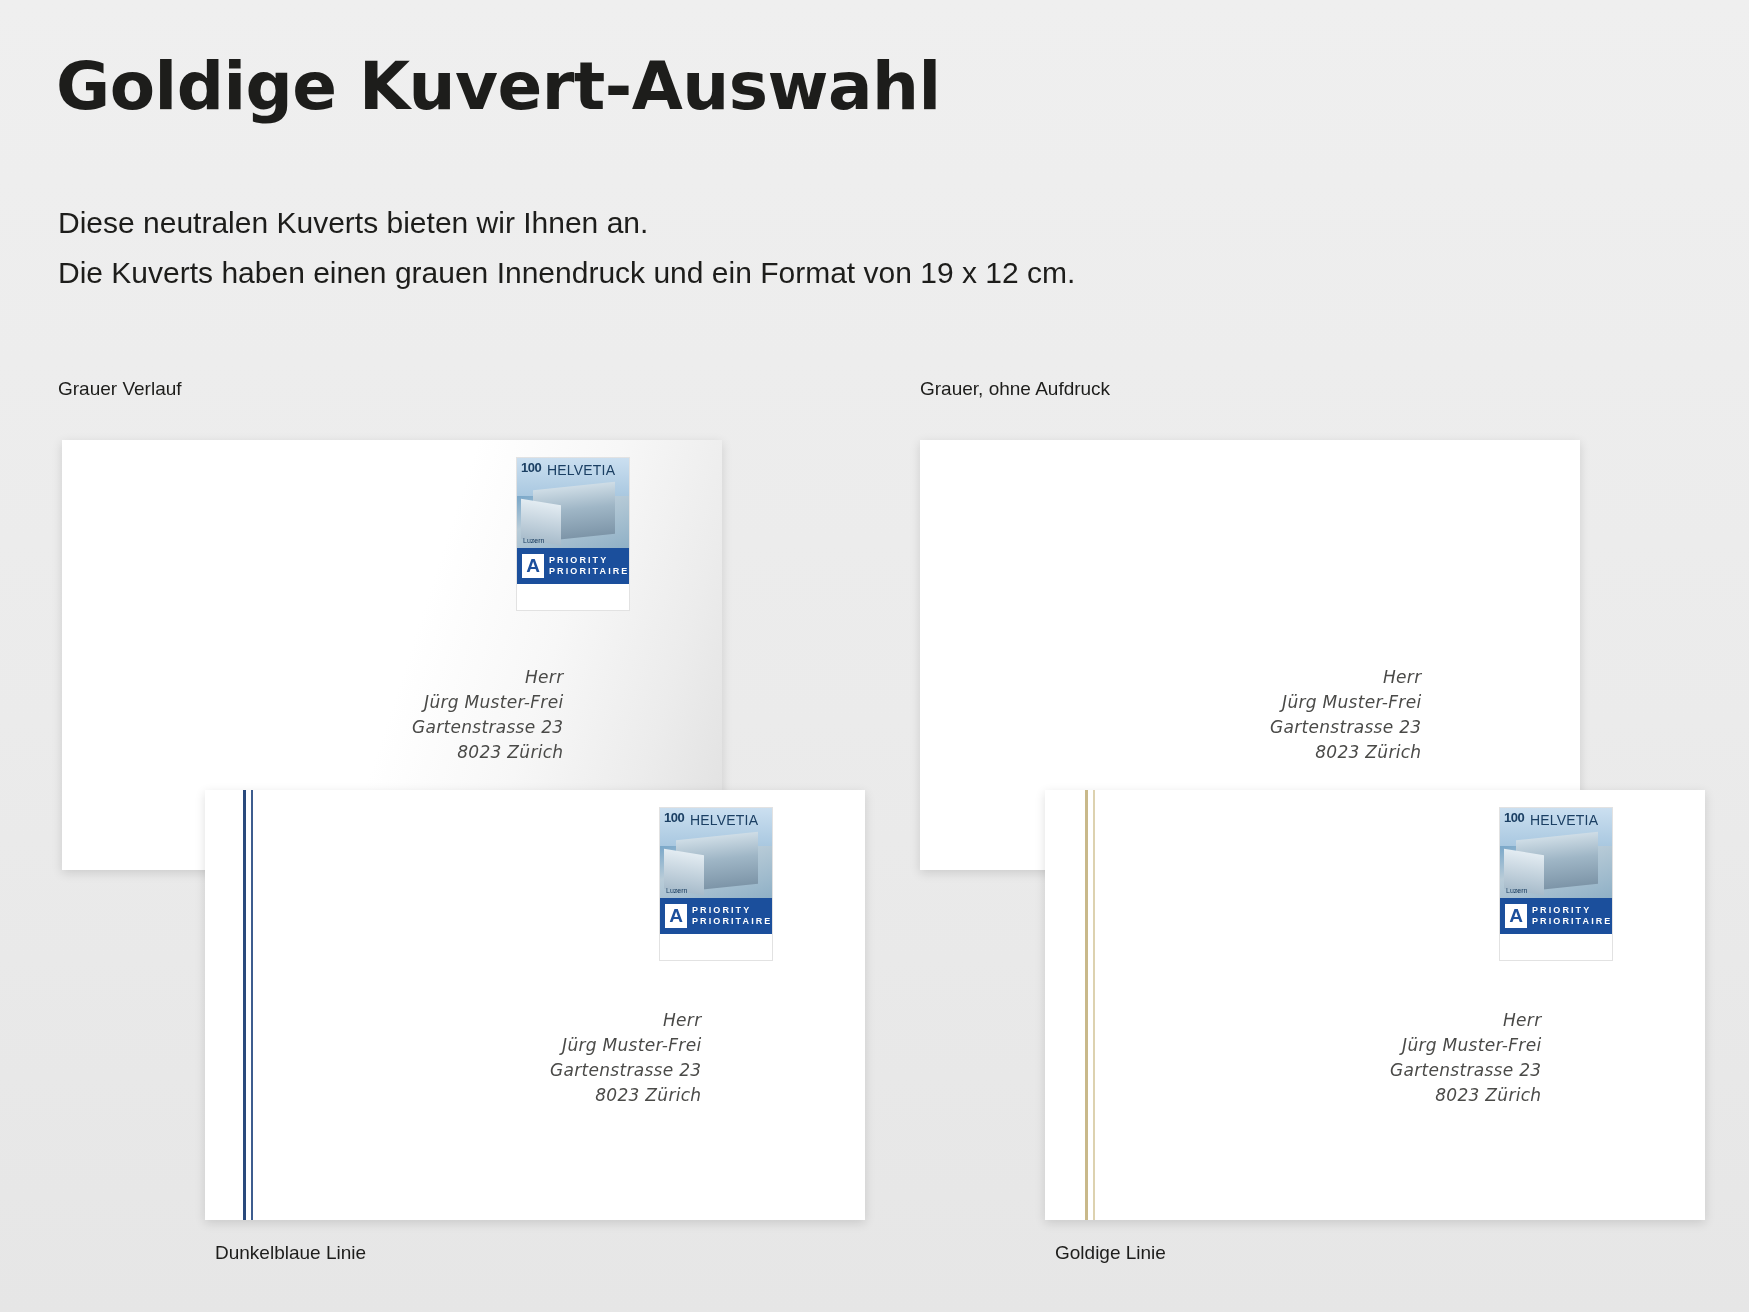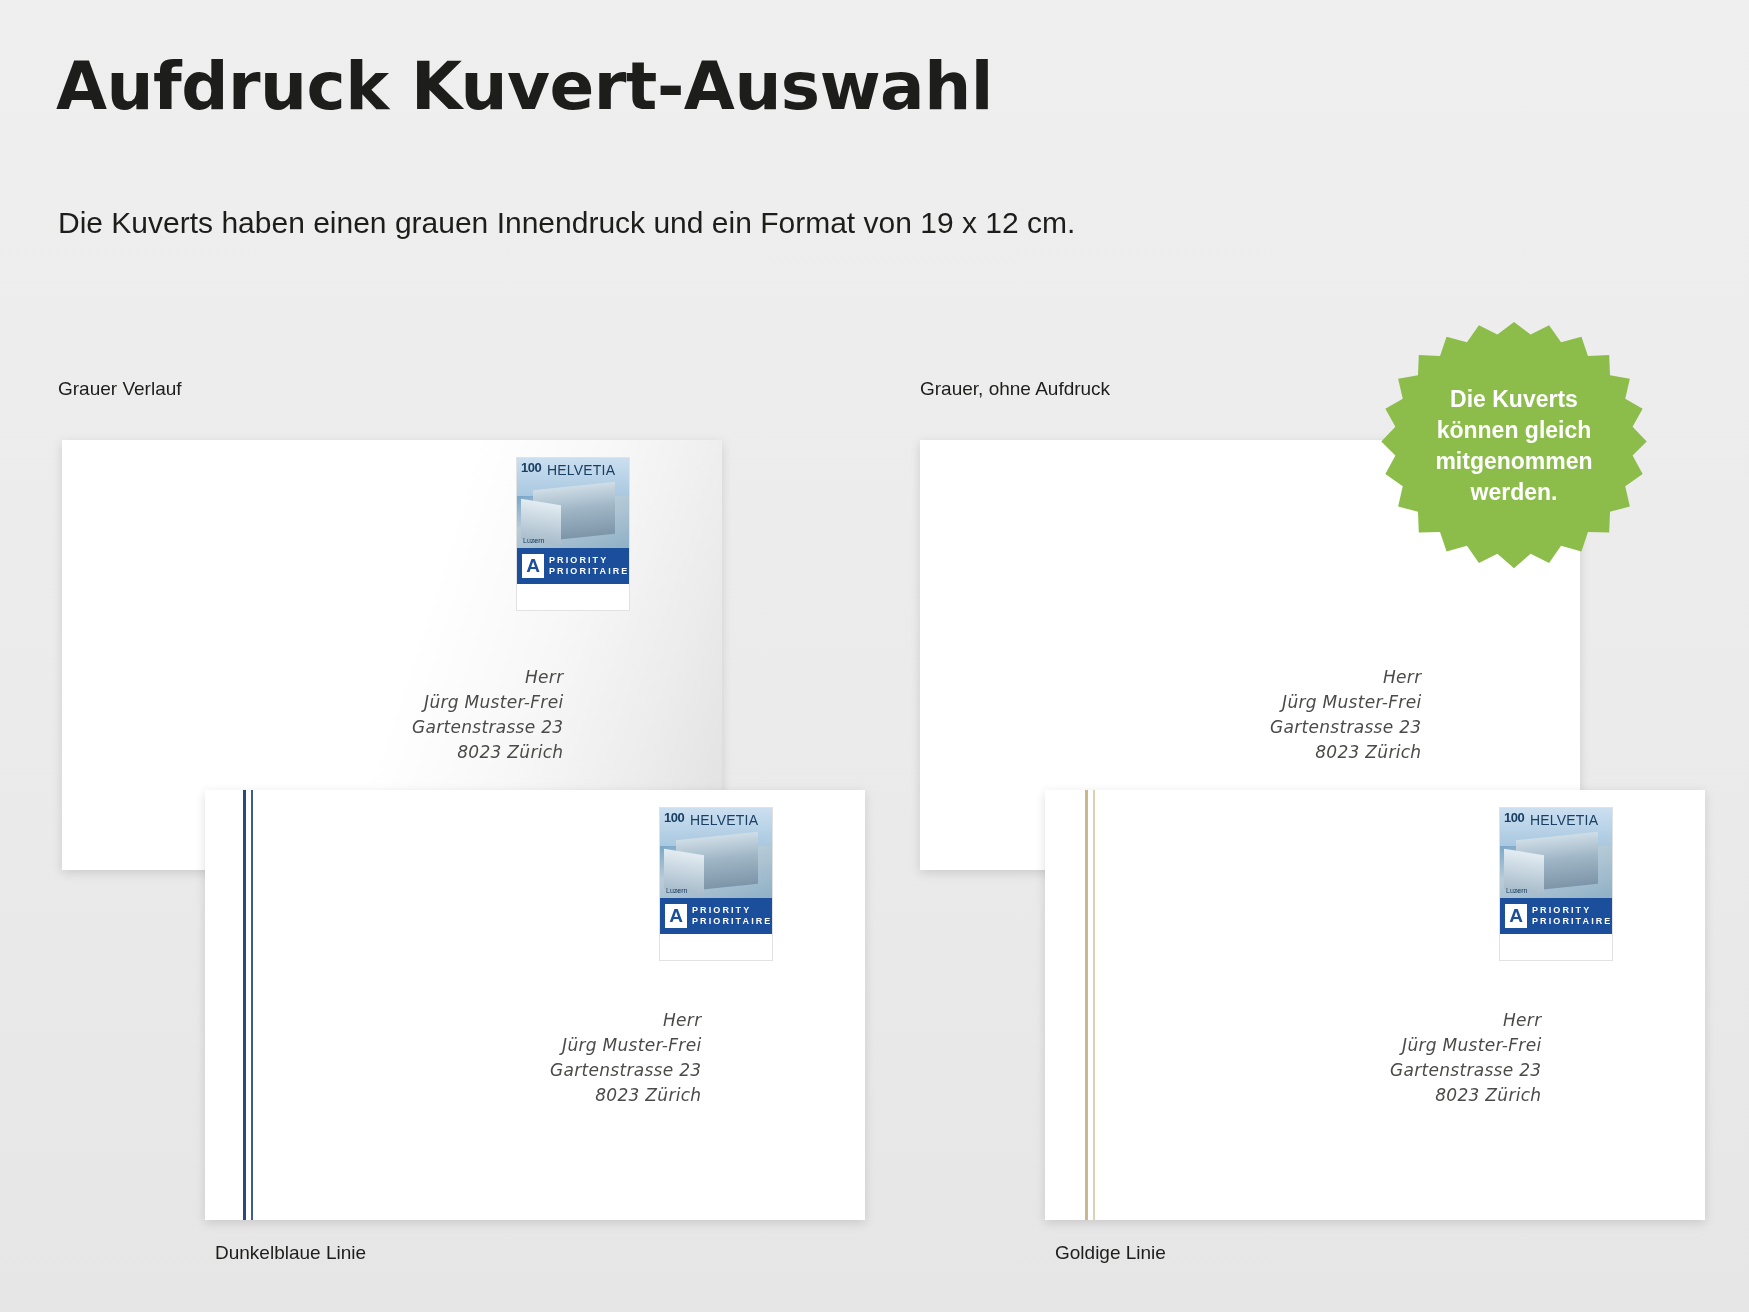--- a/index.html
+++ b/index.html
@@ -238,22 +238,23 @@
     font-family: "Liberation Sans", sans-serif;
     padding: 0 30px;
     box-sizing: border-box;
   }
 </style>
 </head>
 <body>
 
 <div class="page">
 
-  <div class="title">Aufdruck Kuvert-Auswahl</div>
+  <div class="title">Goldige Kuvert-Auswahl</div>
   <div class="subtitle">
+    <div>Diese neutralen Kuverts bieten wir Ihnen an.</div>
     <div>Die Kuverts haben einen grauen Innendruck und ein Format von 19 x 12 cm.</div>
   </div>
 
   <div class="caption cap-grau">Grauer Verlauf</div>
   <div class="caption cap-weiss">Grauer, ohne Aufdruck</div>
   <div class="caption cap-blau">Dunkelblaue Linie</div>
   <div class="caption cap-gold">Goldige Linie</div>
 
   <div class="env env-grau">
     <div class="stamp" style="left:455px; top:18px;">
@@ -339,18 +340,14 @@
       </div>
     </div>
     <div class="address" style="left:345px; top:218px;">
       <div>Herr</div>
       <div>Jürg Muster-Frei</div>
       <div>Gartenstrasse 23</div>
       <div>8023 Zürich</div>
     </div>
   </div>
 
-  <div class="badge">
-    <div class="star"></div>
-    <div class="badge-text">Die Kuverts können gleich mitgenommen werden.</div>
-  </div>
 
 </div>
 
 </body></html>

